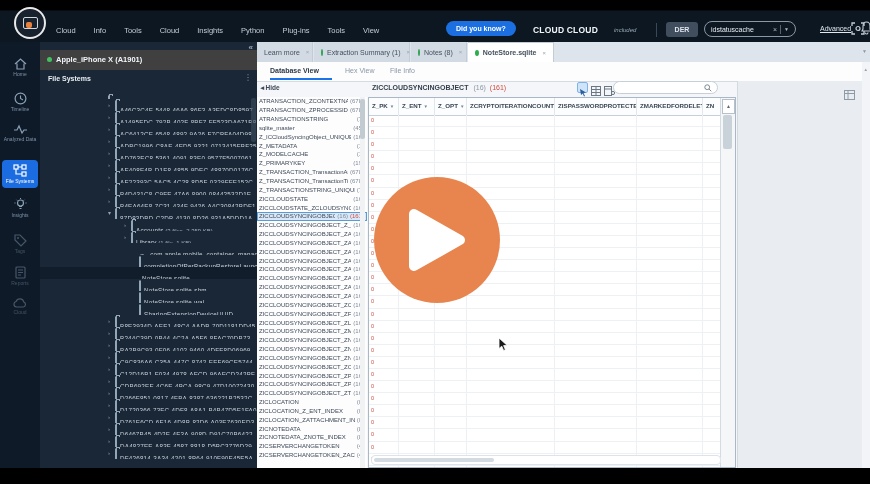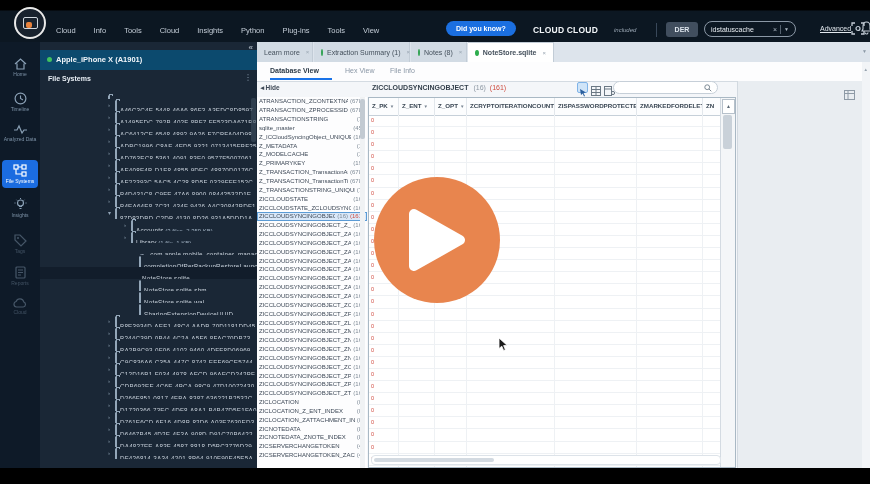--- a/index.html
+++ b/index.html
@@ -34,21 +34,21 @@
   #rail{left:0;top:42px;width:40px;height:426px;background:#0e1a28;}
   .rail-item{position:absolute;left:0;width:40px;text-align:center;color:#8aa0b5;}
   .rail-item svg{display:block;margin:0 auto 1px auto;}
   .rail-item .rl{font-size:5px;line-height:6px;color:#7e93a8;}
   .rail-item.active{background:#1b6ce0;border-radius:4px;left:2px;width:36px;padding:4px 0;}
   .rail-item.active .rl, .rail-item.active{color:#fff;}
   .rail-item.dim{opacity:.45;}
   
   #treepanel{left:40px;top:42px;width:217px;height:426px;background:#1a2736;overflow:hidden;}
   #collapse{position:absolute;right:4px;top:1px;font-size:8px;color:#c6d0da;}
-  #devrow{position:absolute;left:0;top:8px;width:254px;height:20px;background:#0c4a6e;}
+  #devrow{position:absolute;left:0;top:8px;width:254px;height:20px;background:#404040;}
   #devrow .dot{position:absolute;left:7px;top:7px;width:5px;height:5px;border-radius:50%;background:#41c25f;}
   #devrow .dn{position:absolute;left:16px;top:5px;font-size:7.5px;font-weight:bold;color:#f2f6fa;}
   #devrow .dd2{position:absolute;right:16px;top:6px;font-size:6px;color:#8ea0b2;}
   #devrow .kb{position:absolute;right:5px;top:4px;font-size:8px;color:#aebccb;}
   #fsrow{position:absolute;left:0;top:28px;width:217px;height:18px;}
   #fsrow .fn{position:absolute;left:8px;top:5px;font-size:7px;font-weight:bold;color:#e8eef4;}
   #fsrow .kb{position:absolute;right:5px;top:3px;font-size:8px;color:#8ea0b2;}
   #tree{position:absolute;left:0;top:52px;width:217px;height:374px;overflow:hidden;}
   .trow{position:relative;height:12px;white-space:nowrap;overflow:hidden;color:#c6cfd9;}
   .trow .arr{display:inline-block;width:7px;font-size:6px;color:#8fa2b4;vertical-align:top;line-height:12px;}

